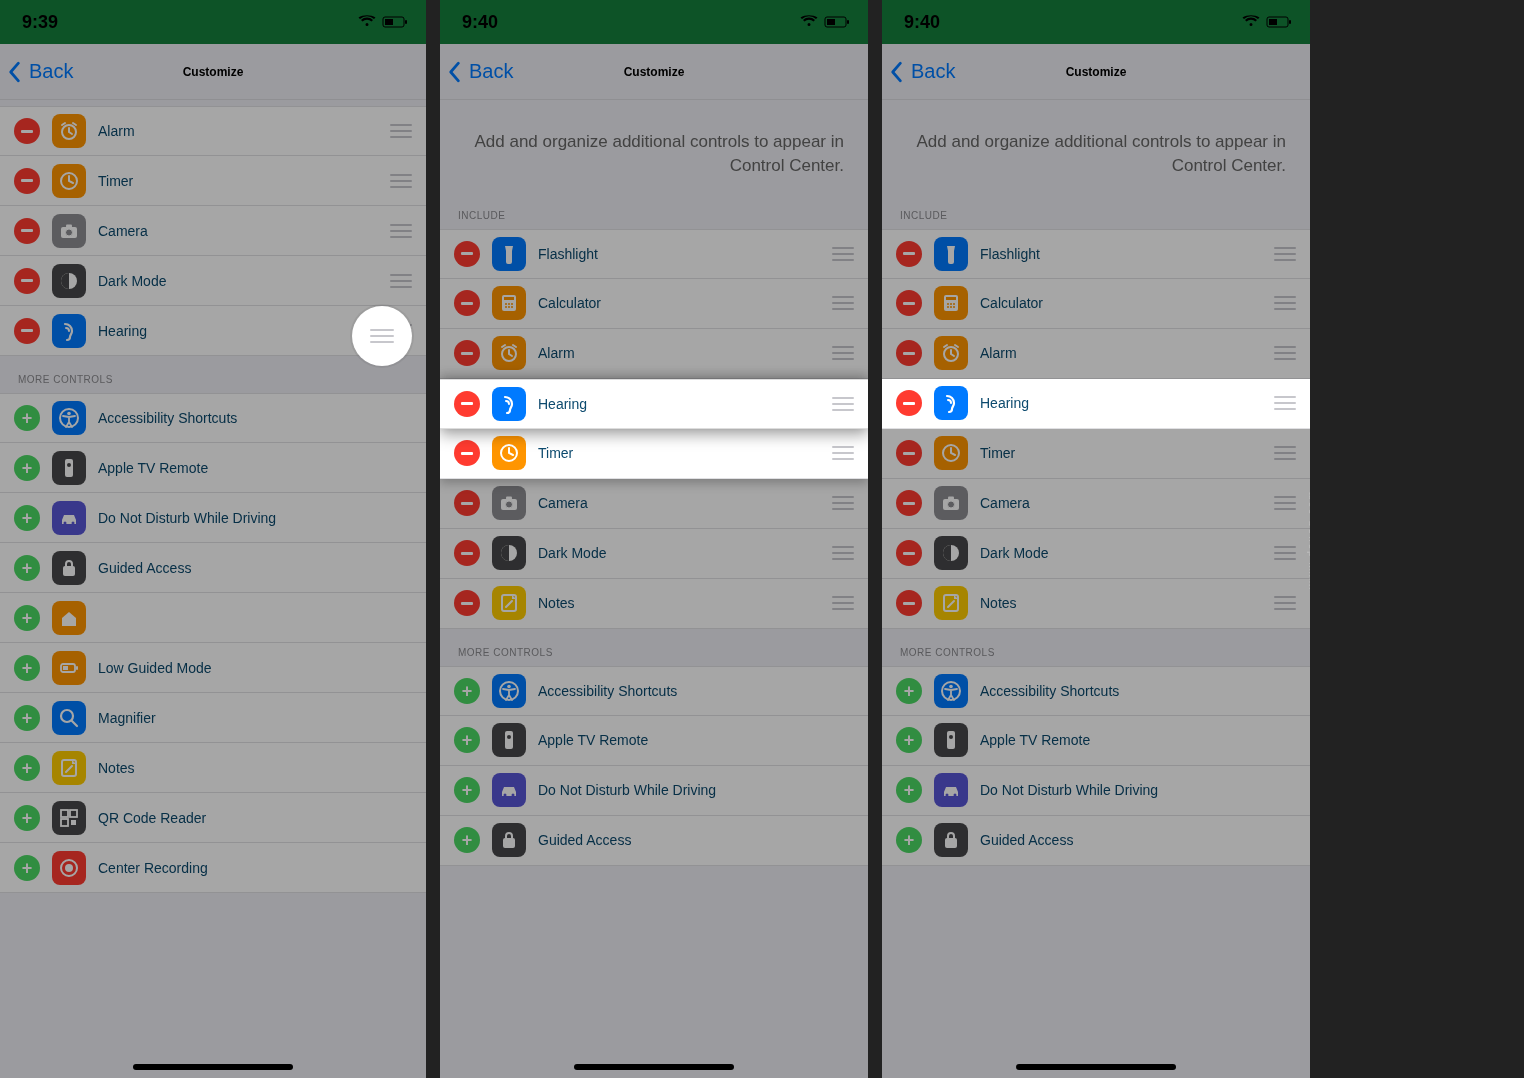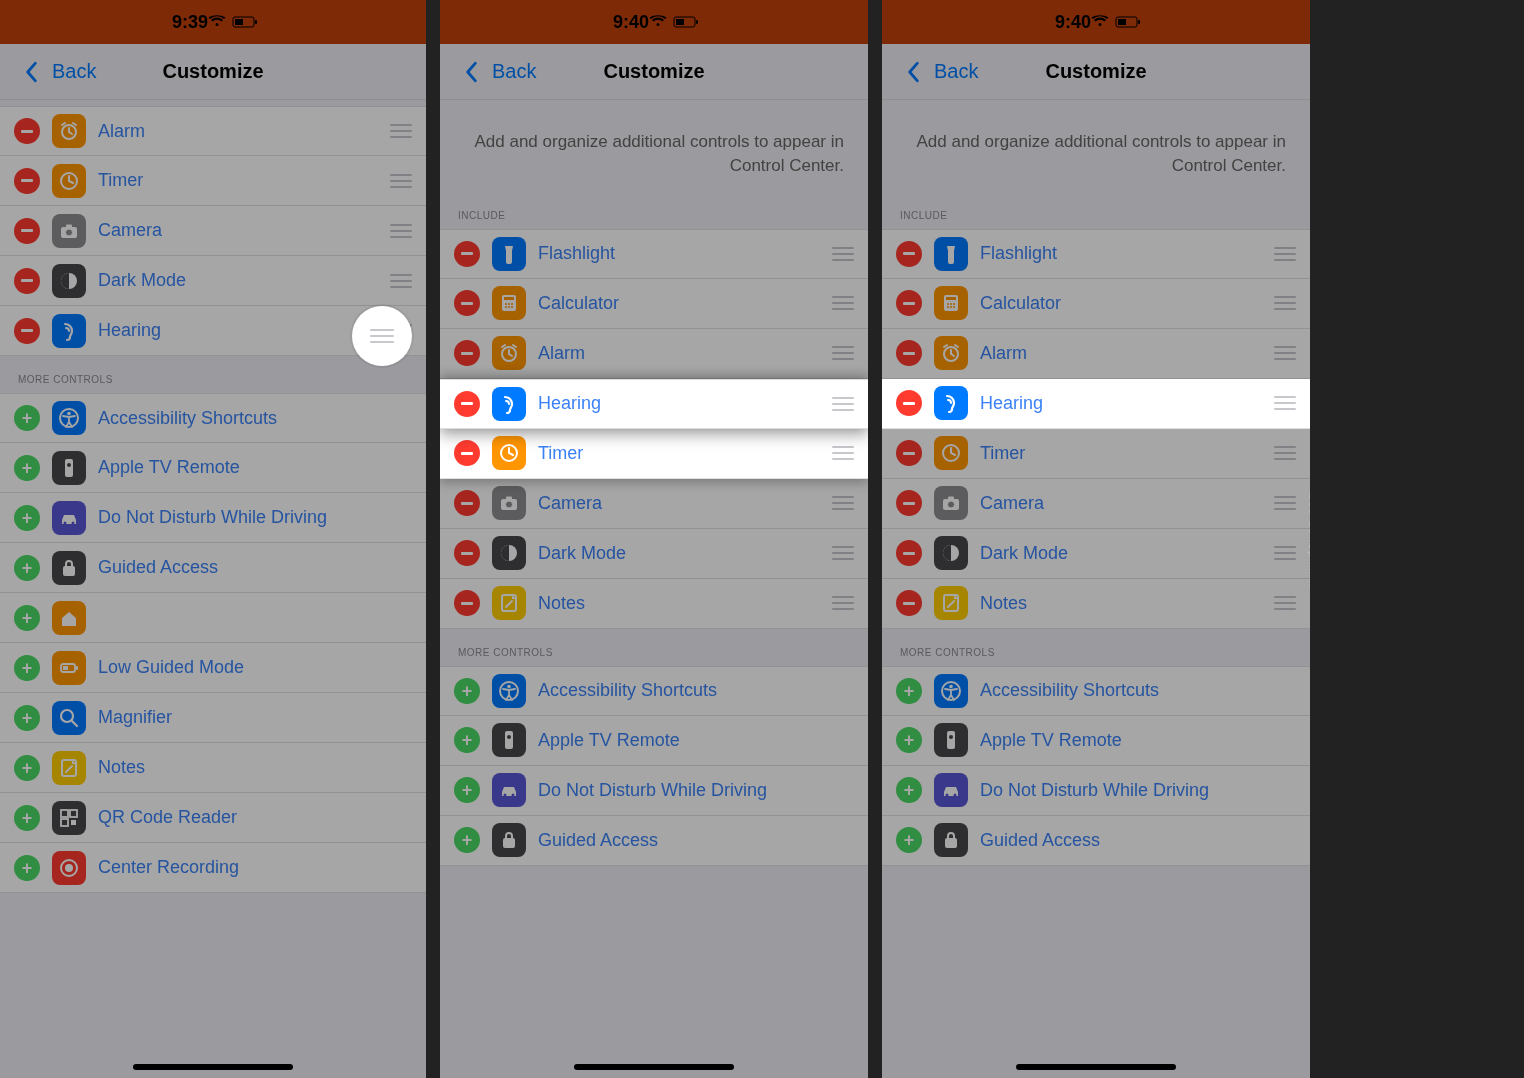--- a/index.html
+++ b/index.html
@@ -27,49 +27,49 @@
     position: absolute;
     inset: 0;
     background: rgba(0,0,0,.35);
     pointer-events: none;
     z-index: 50;
   }
   .status-bar {
     height: 44px;
     display: flex;
     align-items: center;
-    justify-content: center;
+    justify-content: space-between;
     padding: 0 18px 0 22px;
     font-size: 18px;
     font-weight: 600;
-    background: #c2410c;
+    background: #15803d;
   }
   .status-right { display: flex; align-items: center; gap: 6px; }
   .nav-bar {
     height: 56px;
     display: flex;
     align-items: center;
     position: relative;
     background: #efeff4;
     border-bottom: 1px solid rgba(0,0,0,.08);
   }
   .nav-back {
     display: flex;
     align-items: center;
     color: #007aff;
     font-size: 20px;
-    padding-left: 24px;
-    gap: 14px;
+    padding-left: 7px;
+    gap: 8px;
   }
   .nav-back svg { width: 14px; height: 22px; }
   .nav-title {
     position: absolute;
     left: 0; right: 0;
     text-align: center;
-    font-size: 20px;
+    font-size: 12px;
     font-weight: 600;
     color: #000;
     pointer-events: none;
   }
   .intro {
     padding: 30px 24px 26px;
     text-align: right;
     color: #666;
     font-size: 17px;
     line-height: 1.4;
@@ -115,21 +115,21 @@
     width: 34px; height: 34px;
     border-radius: 8px;
     flex: 0 0 34px;
     display: flex;
     align-items: center;
     justify-content: center;
     margin-right: 12px;
     color: #fff;
   }
   .app-icon svg { width: 22px; height: 22px; fill: currentColor; }
-  .row-label { font-size: 18px; color: #3b82f6; flex: 1; }
+  .row-label { font-size: 14px; color: #0c4a6e; flex: 1; }
   .drag-handle {
     width: 26px;
     display: flex;
     flex-direction: column;
     gap: 4px;
     align-items: flex-end;
     padding-right: 2px;
   }
   .drag-handle div { height: 2px; width: 22px; background: #c7c7cc; border-radius: 1px; }
   .highlight-circle {

